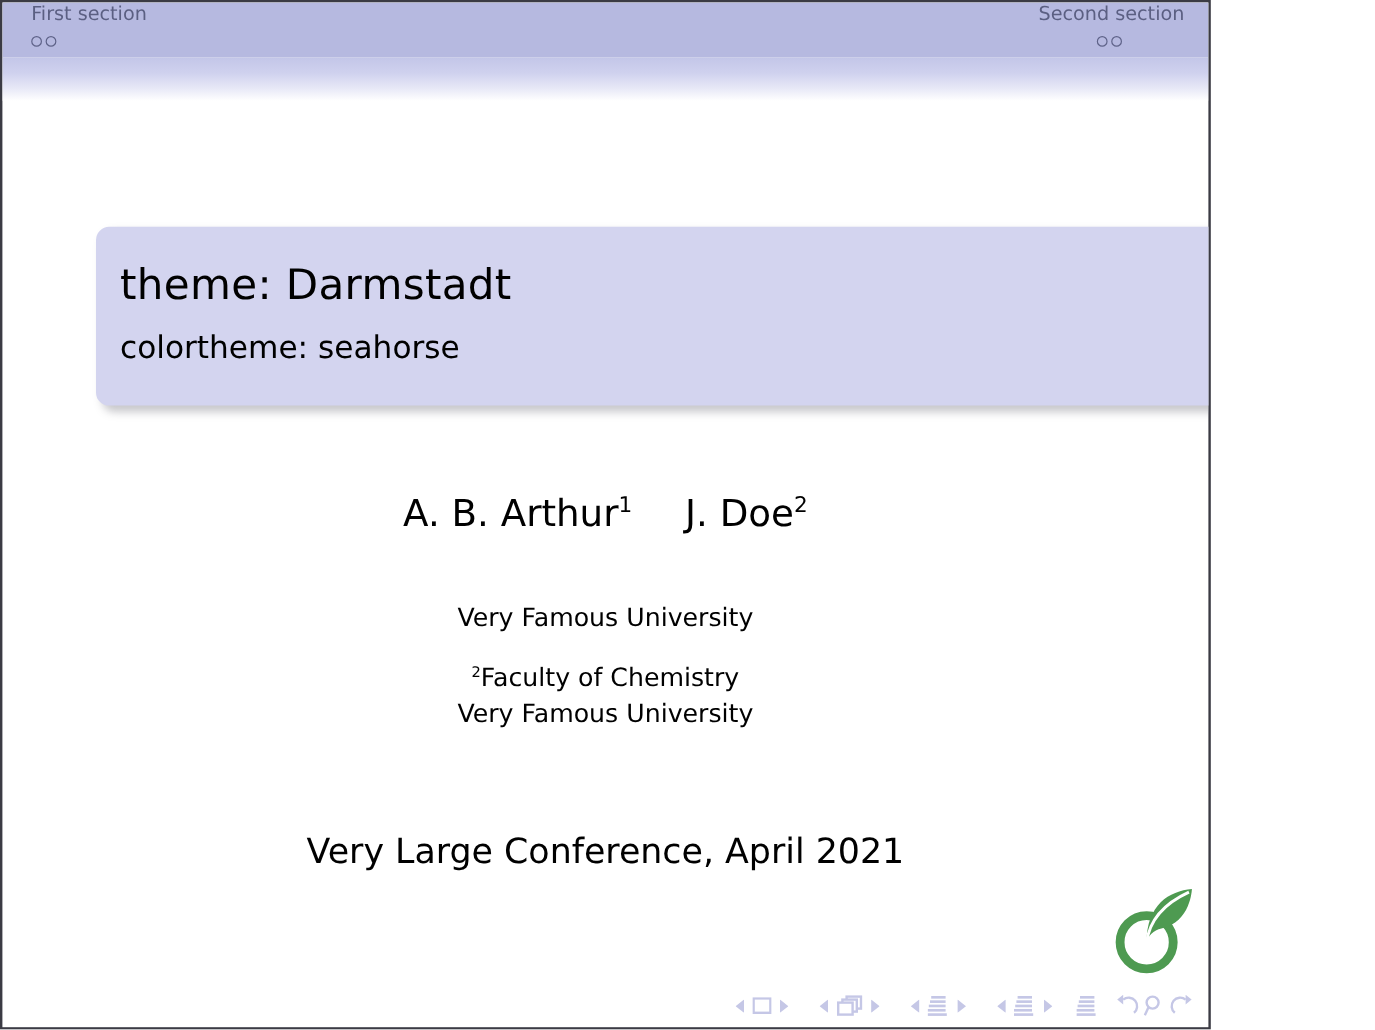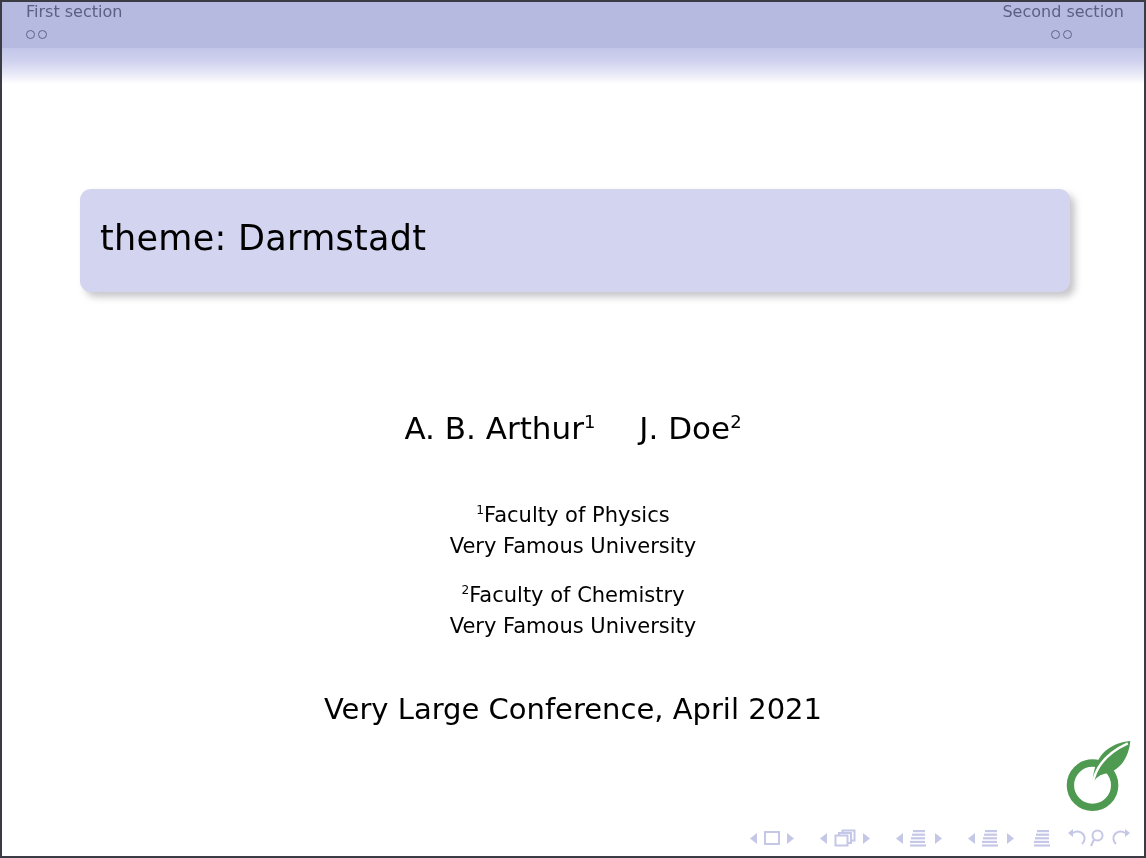--- a/index.html
+++ b/index.html
@@ -5,21 +5,21 @@
   html, body {
     margin: 0;
     padding: 0;
     background: #ffffff;
   }
   body {
     font-family: "DejaVu Sans", sans-serif;
   }
   .slide {
     position: relative;
-    width: 1146px;
+    width: 1009px;
     height: 858px;
     background: #ffffff;
     overflow: hidden;
     box-sizing: border-box;
     border: 2px solid #3b3b44;
   }
 
   
   .headline {
     position: absolute;
@@ -176,30 +176,30 @@
   <div class="nav-section right">
     <span class="sec-label">Second section</span>
     <span class="dots">
       <span class="dot"></span><span class="dot"></span>
     </span>
   </div>
 
   <div class="titlebox-wrap">
     <div class="titlebox">
       <div class="title-main">theme:  Darmstadt</div>
+      <div class="title-sub">colortheme:  seahorse</div>
     </div>
   </div>
 
   <div class="authors">
     <span class="author"><span>A. B. Arthur</span><sup>1</sup></span><span class="author"><span>J. Doe</span><sup>2</sup></span>
   </div>
 
   <div class="institutes">
     <div class="institute">
-      <span class="inst-line"><sup>1</sup><span>Faculty of Physics</span></span>
       <span class="inst-line">Very Famous University</span>
     </div>
     <div class="institute">
       <span class="inst-line"><sup>2</sup><span>Faculty of Chemistry</span></span>
       <span class="inst-line">Very Famous University</span>
     </div>
   </div>
 
   <div class="date">Very Large Conference, April 2021</div>
 

